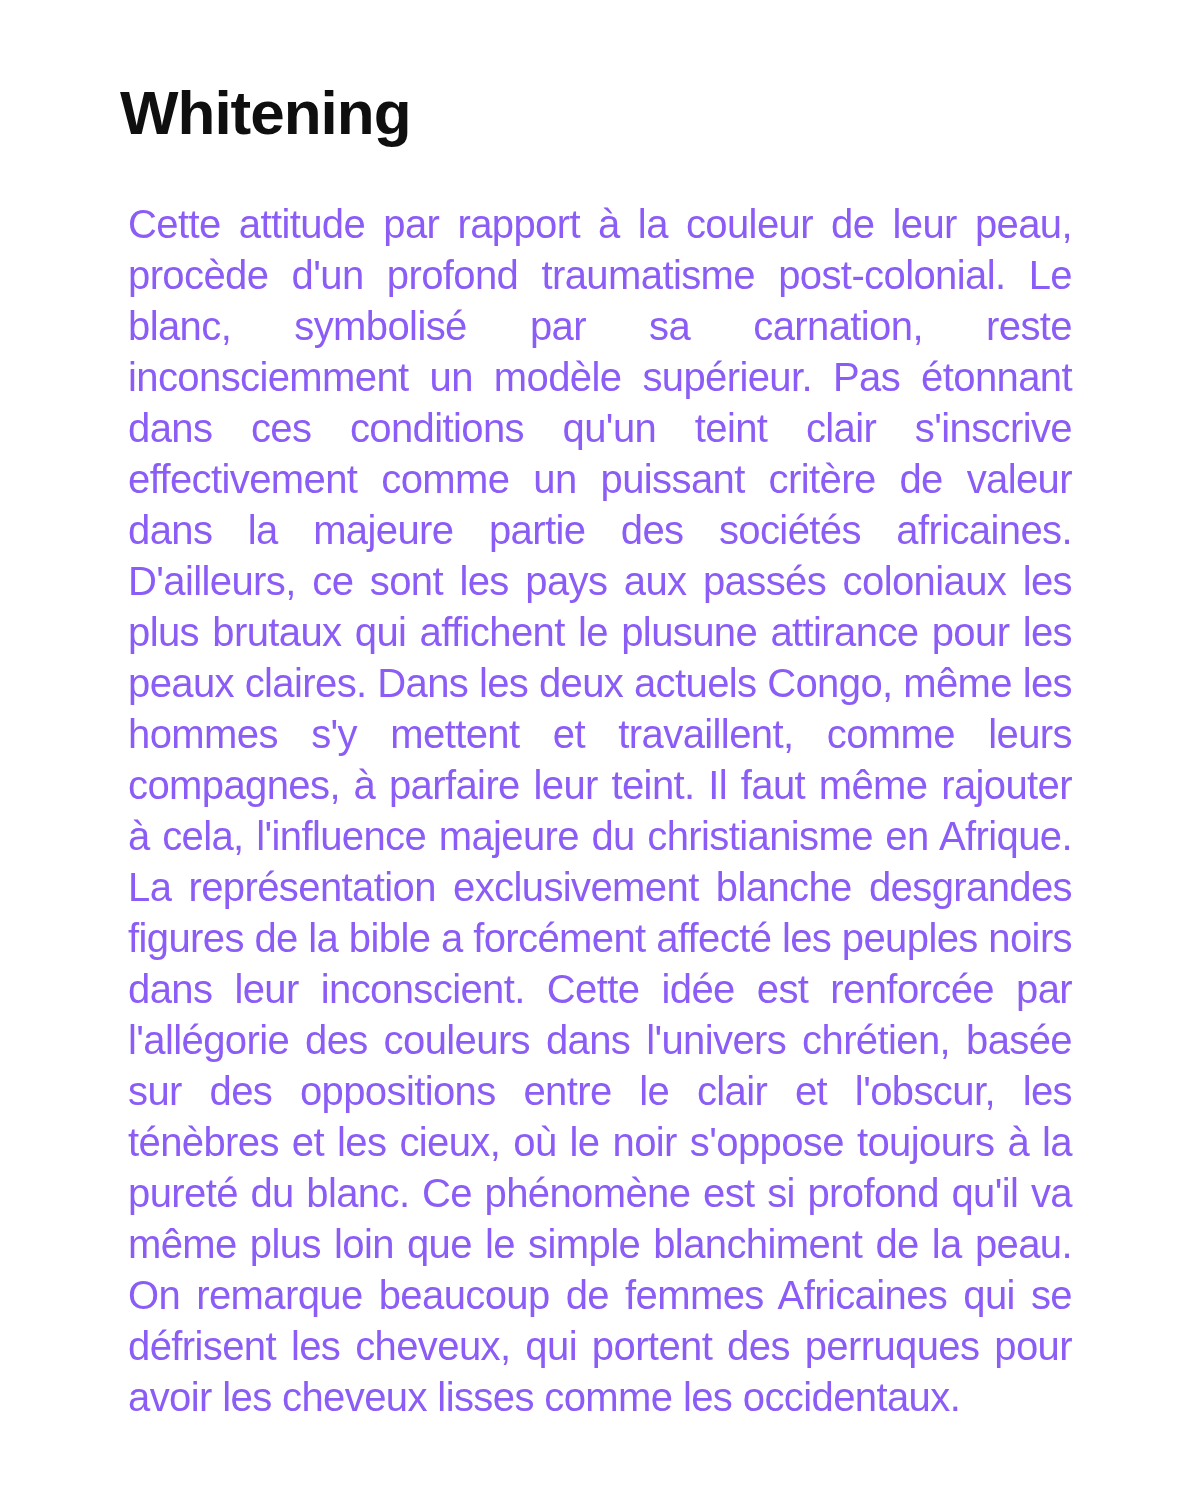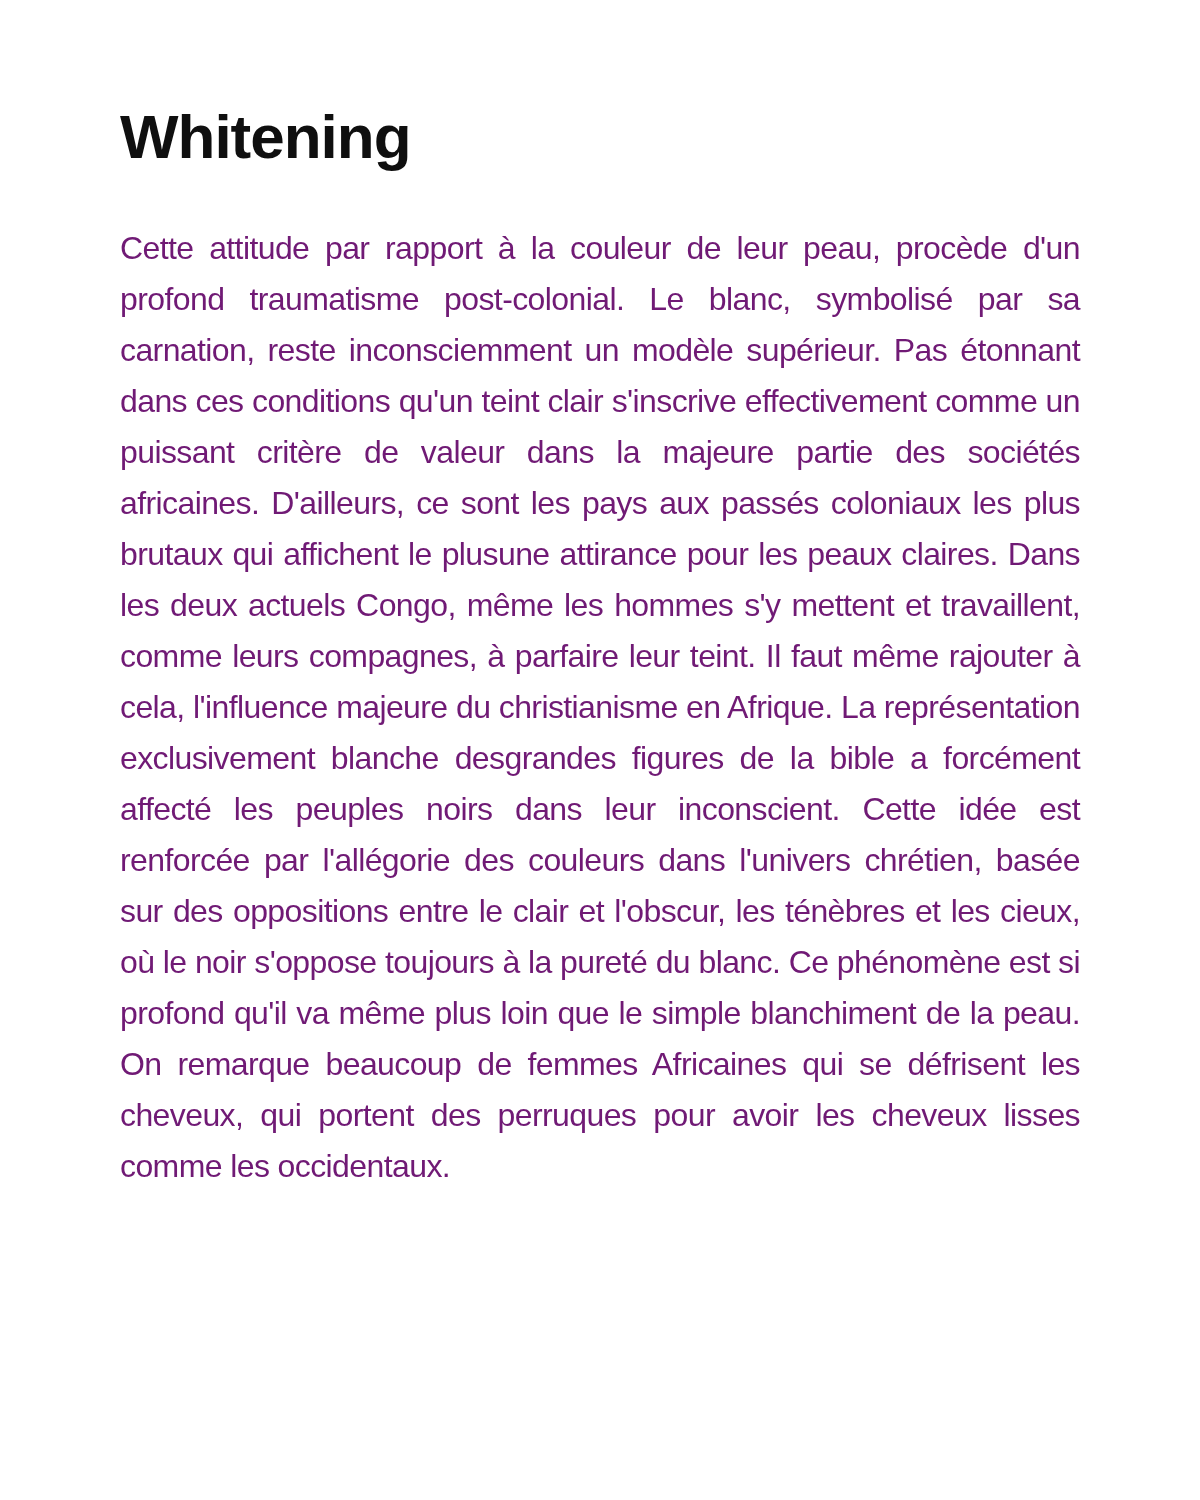--- a/index.html
+++ b/index.html
@@ -10,38 +10,38 @@
   body {
     width: 1200px;
     height: 1500px;
     overflow: hidden;
     font-family: "Liberation Sans", sans-serif;
   }
   .page {
     box-sizing: border-box;
     width: 1200px;
     height: 1500px;
-    padding: 102px 120px 0 120px;
+    padding: 78px 120px 0 120px;
     background: #ffffff;
   }
   .page-title {
     margin: 0 0 52px 0;
     font-size: 62px;
     font-weight: bold;
     line-height: 1.12;
     letter-spacing: -1px;
     color: #0f0f0f;
   }
   .body-paragraph {
-    margin: 0;
-    font-size: 32px;
+    margin: 8px;
+    font-size: 40px;
     line-height: 51px;
     letter-spacing: -0.6px;
     text-align: justify;
-    color: #701a75;
+    color: #8b5cf6;
   }
 </style>
 </head>
 <body>
 
 <div class="page">
   <h1 class="page-title">Whitening</h1>
   <p class="body-paragraph">Cette attitude par rapport à la couleur de leur peau, procède d'un profond traumatisme post-colonial. Le blanc, symbolisé par sa carnation, reste inconsciemment un modèle supérieur. Pas étonnant dans ces conditions qu'un teint clair s'inscrive effectivement comme un puissant critère de valeur dans la majeure partie des sociétés africaines. D'ailleurs, ce sont les pays aux passés coloniaux les plus brutaux qui affichent le plusune attirance pour les peaux claires. Dans les deux actuels Congo, même les hommes s'y mettent et travaillent, comme leurs compagnes, à parfaire leur teint. Il faut même rajouter à cela, l'influence majeure du christianisme en Afrique. La représentation exclusivement blanche desgrandes figures de la bible a forcément affecté les peuples noirs dans leur inconscient. Cette idée est renforcée par l'allégorie des couleurs dans l'univers chrétien, basée sur des oppositions entre le clair et l'obscur, les ténèbres et les cieux, où le noir s'oppose toujours à la pureté du blanc. Ce phénomène est si profond qu'il va même plus loin que le simple blanchiment de la peau. On remarque beaucoup de femmes Africaines qui se défrisent les cheveux, qui portent des perruques pour avoir les cheveux lisses comme les occidentaux.</p>
 </div>
 

